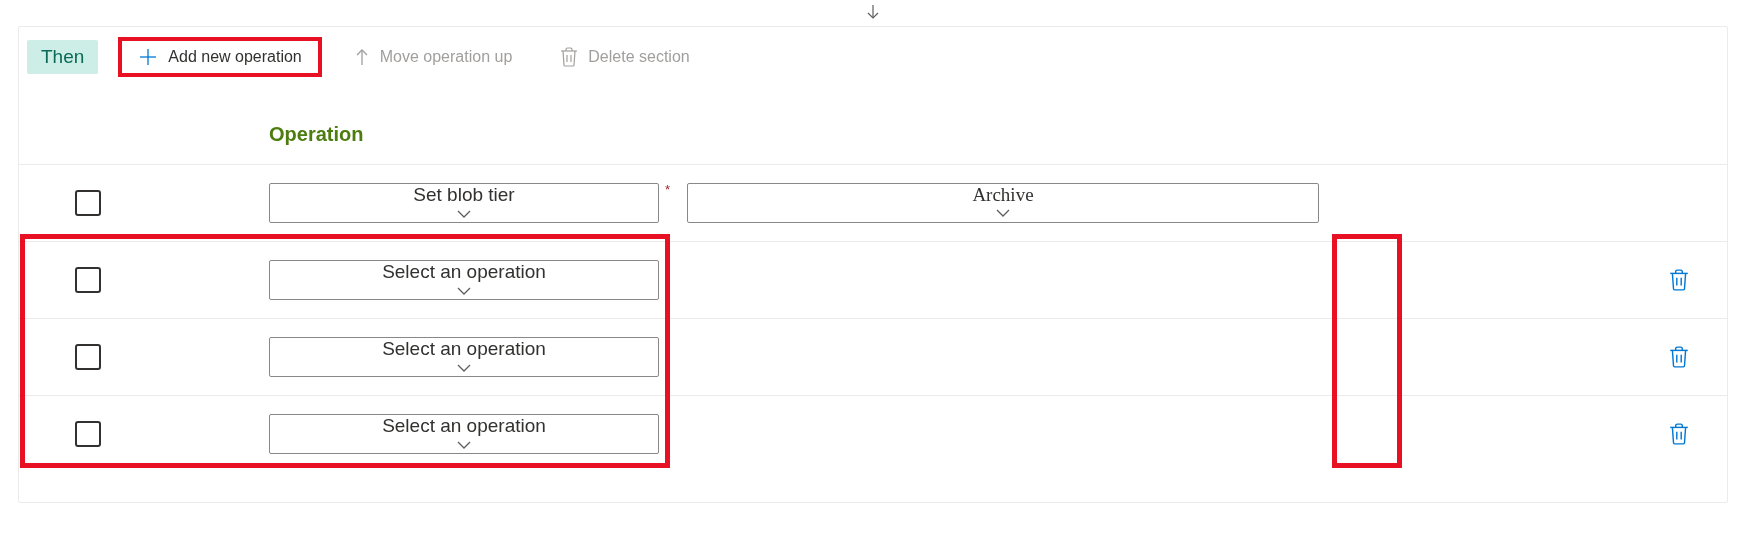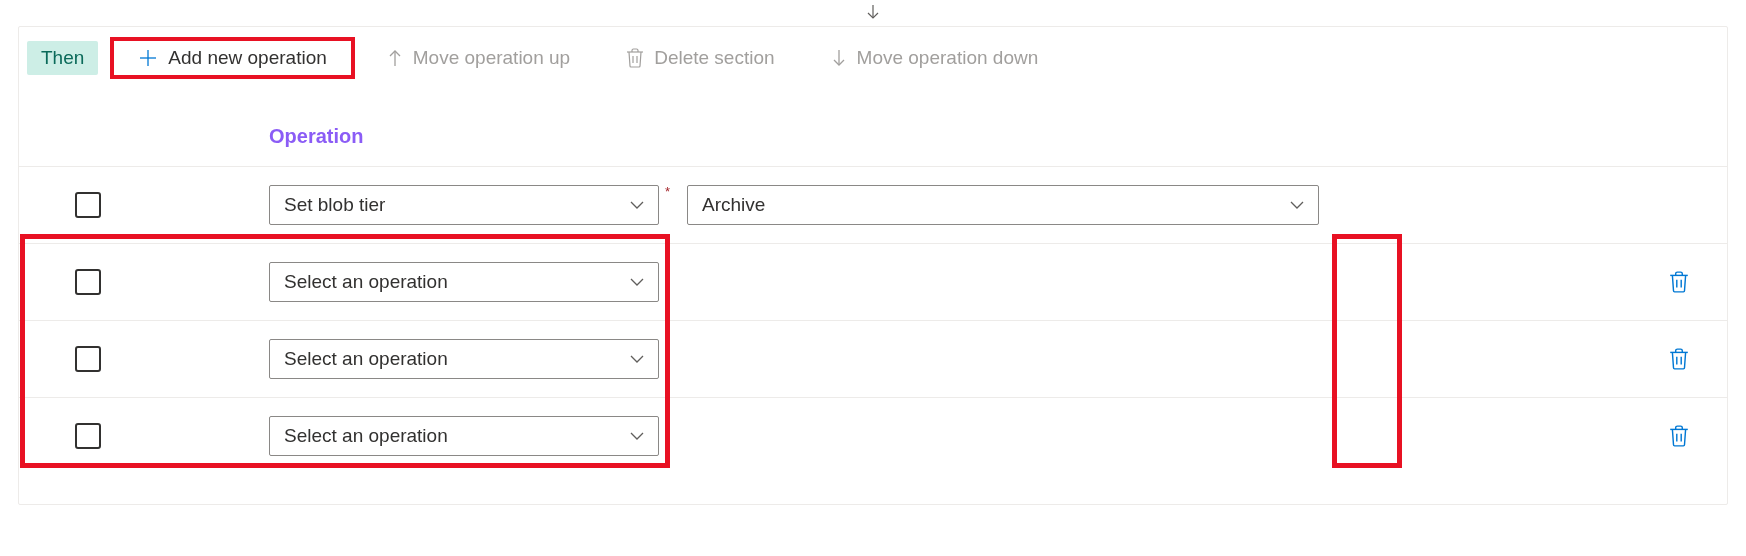--- a/index.html
+++ b/index.html
@@ -30,40 +30,40 @@
       left: 18px;
       right: 18px;
       border: 1px solid #edebe9;
       border-radius: 2px;
       background: #ffffff;
       padding-bottom: 30px;
     }
     .toolbar {
       display: flex;
       align-items: center;
-      gap: 8px;
+      gap: 16px;
       padding: 10px 8px;
     }
     .then-badge {
       background: #cdeee6;
       color: #0b6a5a;
       padding: 6px 14px;
       font-size: 19px;
       font-weight: 400;
       border-radius: 2px;
       margin-right: 4px;
     }
     .toolbar-btn {
       display: flex;
       align-items: center;
       gap: 10px;
-      padding: 6px 24px;
+      padding: 6px 16px;
       background: transparent;
       border: none;
-      font-size: 19px;
+      font-size: 16px;
       color: #323130;
       cursor: pointer;
       font-family: inherit;
     }
     .toolbar-btn.disabled {
       color: #a19f9d;
       cursor: default;
     }
     .toolbar-btn .icon {
       display: inline-flex;
@@ -72,21 +72,21 @@
     }
     .add-btn-wrapper {
       border: 4px solid #e81123;
       padding: 0;
     }
     .table-header {
       display: flex;
       padding: 36px 0 18px 0;
       font-size: 20px;
       font-weight: 600;
-      color: #8b5cf6;
+      color: #4d7c0f;
     }
     .col-checkbox {
       width: 250px;
       padding-left: 28px;
     }
     .col-operation {
       width: 418px;
     }
     .col-parameter {
       flex: 1;
@@ -113,23 +113,25 @@
       position: relative;
       width: 390px;
       height: 40px;
       border: 1px solid #8a8886;
       border-radius: 2px;
       display: flex;
       align-items: center;
       padding: 0 14px;
       background: #ffffff;
       cursor: pointer;
+      flex-direction: column;
     }
     .select-box.param {
       width: 632px;
+      font-family: Liberation Serif, serif;
     }
     .select-label {
       font-size: 19px;
       color: #323130;
       flex: 1;
     }
     .select-box .chevron {
       color: #605e5c;
     }
     .required-mark {
@@ -197,29 +199,20 @@
         <svg width="18" height="20" viewBox="0 0 18 20" fill="none" stroke="currentColor" stroke-width="1.2">
           <path d="M1 4h16"></path>
           <path d="M6 4V2.5C6 1.7 6.7 1 7.5 1h3C11.3 1 12 1.7 12 2.5V4"></path>
           <path d="M3 4l1 14c0 .6.5 1 1 1h8c.6 0 1-.4 1-1l1-14"></path>
           <line x1="7" y1="8" x2="7" y2="15"></line>
           <line x1="11" y1="8" x2="11" y2="15"></line>
         </svg>
       </span>
       <span>Delete section</span>
     </button>
-    <button class="toolbar-btn disabled">
-      <span class="icon">
-        <svg width="16" height="18" viewBox="0 0 16 18" fill="none" stroke="currentColor" stroke-width="1.3">
-          <line x1="8" y1="1" x2="8" y2="16"></line>
-          <polyline points="3,11 8,16 13,11"></polyline>
-        </svg>
-      </span>
-      <span>Move operation down</span>
-    </button>
   </div>
 
   <div class="table-header">
     <div class="col-checkbox"></div>
     <div class="col-operation">Operation</div>
     <div class="col-actions"></div>
   </div>
 
   <div class="row">
     <div class="col-checkbox">

